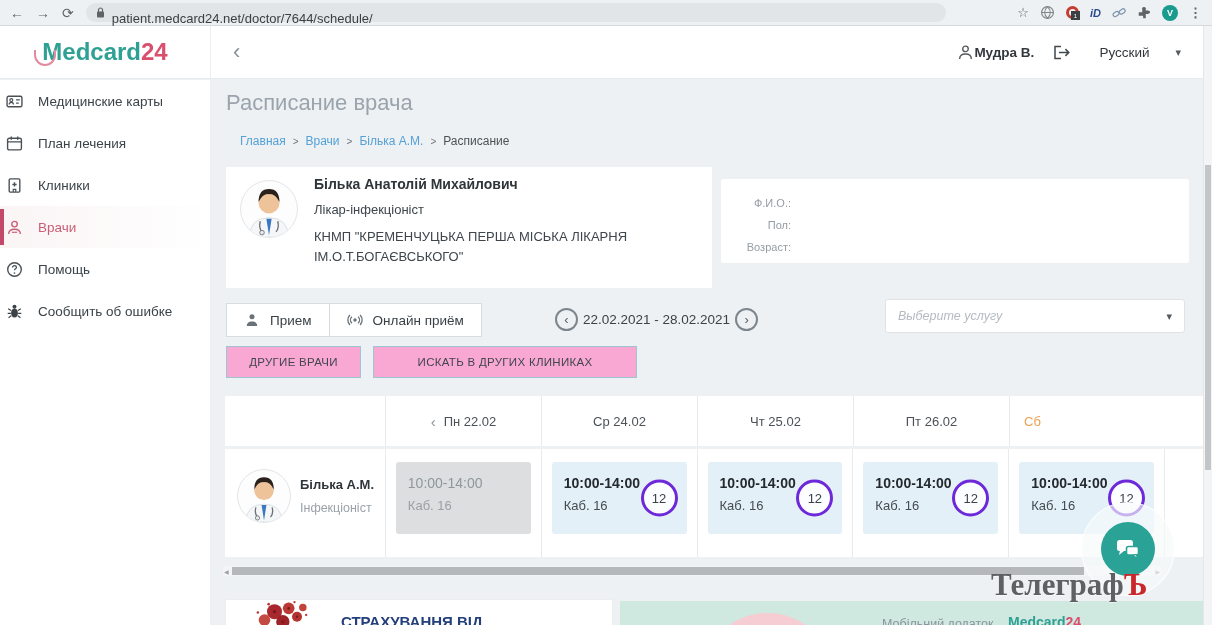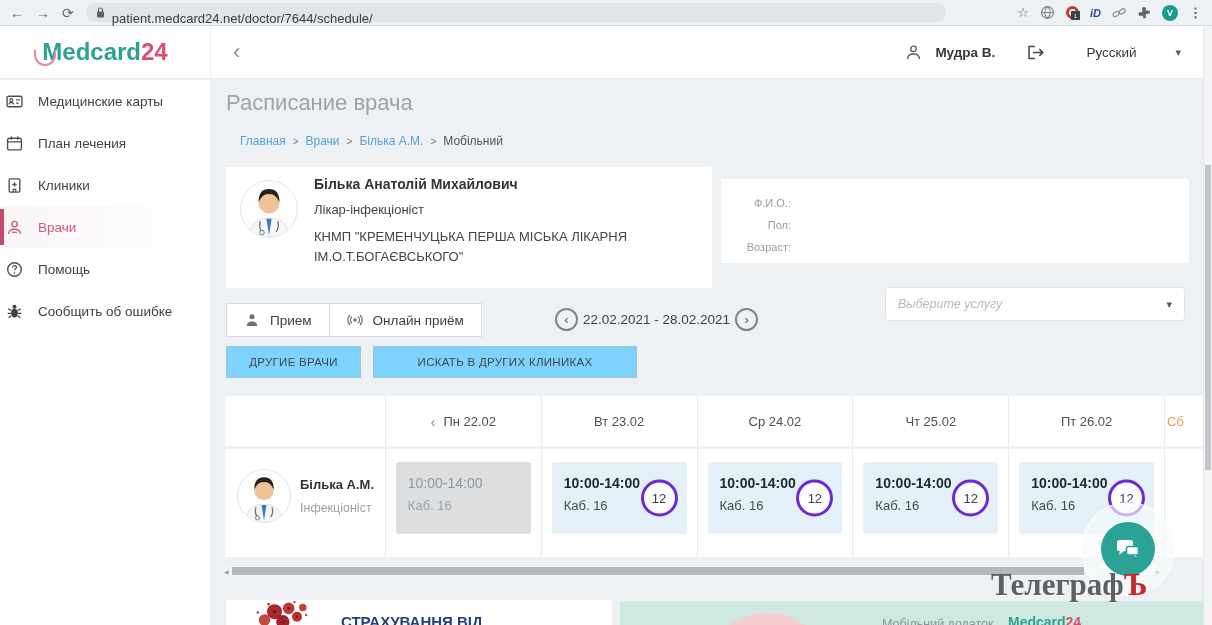--- a/index.html
+++ b/index.html
@@ -27,21 +27,21 @@
   .app-header { position:absolute; top:26px; left:0; right:9px; height:53px; background:#fff;
     border-bottom:1px solid #e7eaed; display:flex; align-items:center; z-index:20; }
   .logo-area { width:211px; height:100%; display:flex; align-items:center; justify-content:center;
     border-right:1px solid #eceff1; }
   .logo { position:relative; font-size:24px; font-weight:bold; }
   .logo .word { color:#2fa094; }
   .logo .num { color:#d94f6d; }
   .logo .steth { position:absolute; left:-8px; top:12px; width:22px; height:16px;
     border:2px solid #e28aa0; border-top:none; border-radius:0 0 14px 14px; }
   .collapse-btn { margin-left:22px; color:#8a9197; font-size:22px; cursor:pointer; }
-  .header-right { margin-left:auto; display:flex; align-items:center; gap:13px; padding-right:22px; }
+  .header-right { margin-left:auto; display:flex; align-items:center; padding-right:22px; }
   .user-name { font-size:13.5px; font-weight:bold; color:#33383d; }
   .lang { font-size:13.5px; color:#33383d; margin-left:28px; }
   .caret { color:#555a5e; font-size:11px; margin-left:26px; }
 
   
   .sidebar { position:absolute; top:80px; left:0; width:211px; bottom:0; background:#fff;
     border-right:1px solid #eceff1; z-index:10; }
   .side-item { position:relative; display:flex; align-items:center; gap:15px; height:42px;
     padding-left:6px; font-size:13.5px; color:#3c4348; cursor:pointer; }
   .side-item svg { flex:0 0 17px; }
@@ -72,39 +72,39 @@
   .tabs { position:absolute; left:15px; top:223px; display:flex; }
   .tab { height:34px; border:1px solid #d6dce0; background:#fff; display:flex; align-items:center;
     gap:10px; padding:12px 17px; font-size:13.5px; color:#3a4146; cursor:pointer; }
   .tab + .tab { border-left:none; }
 
   .datenav { position:absolute; left:344px; top:228px; display:flex; align-items:center; gap:5px; }
   .circ-btn { width:23px; height:23px; border:2px solid #7d868c; border-radius:50%; color:#5a6166;
     display:flex; align-items:center; justify-content:center; font-size:13px; cursor:pointer; background:#fff0; }
   .date-text { font-size:13.5px; color:#3c4247; }
 
-  .service-select { position:absolute; left:674px; top:207px; width:300px; height:34px; background:#fff;
+  .service-select { position:absolute; left:674px; top:219px; width:300px; height:34px; background:#fff;
     border:1px solid #dfe3e6; border-radius:3px; display:flex; align-items:center; padding:0 12px; cursor:pointer; }
   .service-ph { font-size:12.5px; font-style:italic; color:#b4bac0; }
   .service-select .caret { margin-left:auto; }
 
-  .btn-outline { position:absolute; top:266px; height:32px; background:#7dd3fc; border:1px solid #9cc7d2;
+  .btn-outline { position:absolute; top:266px; height:32px; background:#f9a8d4; border:1px solid #9cc7d2;
     color:#40474d; font-size:11.5px; letter-spacing:.3px; display:flex; align-items:center;
     justify-content:center; cursor:pointer; font-family:inherit; }
   .btn-docs { left:15px; width:135px; }
   .btn-clinics { left:162px; width:264px; }
 
   
   .sched { position:absolute; left:14px; top:316px; width:978px; }
   .thead { display:flex; height:50px; background:#fff; margin-bottom:3px; }
   .th { display:flex; align-items:center; justify-content:center; gap:8px; font-size:13px; color:#4b5157;
     border-left:1px solid #e8ebee; }
   .th:first-child { border-left:none; }
   .th-chev { color:#8a9197; font-size:15px; cursor:pointer; }
-  .th.weekend { color:#e9a050; justify-content:flex-start; padding-left:2px; overflow:hidden; white-space:nowrap; }
+  .th.weekend { color:#e9a050; justify-content:flex-start; padding-left:14px; overflow:hidden; white-space:nowrap; }
   .tbody { display:flex; height:108px; background:#fff; }
   .td { border-left:1px solid #e8ebee; position:relative; }
   .td:first-child { border-left:none; }
   .w0 { width:160px; } .wd { width:156px; } .wlast { width:39px; }
 
   .row-doc-avatar { position:absolute; left:12px; top:20px; width:54px; height:54px; border-radius:50%;
     border:1px solid #e3e5e7; background:#fdfdfd; overflow:hidden; }
   .row-doc-name { position:absolute; left:75px; top:28px; font-size:13px; font-weight:bold; color:#2f3538; }
   .row-doc-spec { position:absolute; left:75px; top:52px; font-size:12.5px; color:#9aa2a9; }
 
@@ -266,21 +266,21 @@
 
     <div class="page-title">Расписание врача</div>
 
     <div class="breadcrumb">
       <span class="crumb">Главная</span>
       <span class="crumb-sep">&gt;</span>
       <span class="crumb">Врачи</span>
       <span class="crumb-sep">&gt;</span>
       <span class="crumb">Білька А.М.</span>
       <span class="crumb-sep">&gt;</span>
-      <span class="crumb current">Мобільний</span>
+      <span class="crumb current">Расписание</span>
     </div>
 
     <div class="doctor-panel">
       <div class="doc-avatar">
         <svg width="56" height="56" viewBox="0 0 64 64">
             <path d="M10 64 Q10 42 32 42 Q54 42 54 64 Z" fill="#f4f6f7" stroke="#d9dcde"></path>
             <circle cx="32" cy="25" r="12" fill="#eec39a"></circle>
             <path d="M20 24 Q20 9 32 9 Q44 9 44 24 Q39 14 32 15 Q25 14 20 24" fill="#2a211c"></path>
             <path d="M29 43 L32 62 L35 43 Z" fill="#3b77c2"></path>
             <path d="M22 46 Q20 54 24 58M42 46 Q44 54 40 58" fill="none" stroke="#6b7176" stroke-width="1.6"></path>
@@ -332,23 +332,20 @@
     <button class="btn-outline btn-docs">ДРУГИЕ ВРАЧИ</button>
     <button class="btn-outline btn-clinics">ИСКАТЬ В ДРУГИХ КЛИНИКАХ</button>
 
     <div class="sched">
       <div class="thead">
         <div class="th w0"></div>
         <div class="th wd">
           <span class="th-chev">‹</span>
           <span>Пн 22.02</span>
         </div>
-        <div class="th wd">
-            <span>Вт 23.02</span>
-          </div>
         <div class="th wd">
             <span>Ср 24.02</span>
           </div>
         <div class="th wd">
             <span>Чт 25.02</span>
           </div>
         <div class="th wd">
             <span>Пт 26.02</span>
           </div>
         <div class="th wlast weekend">

